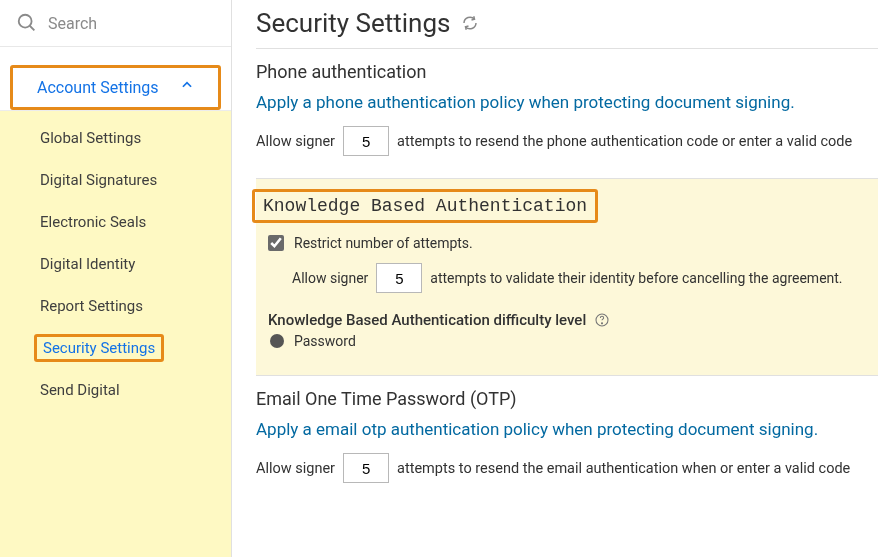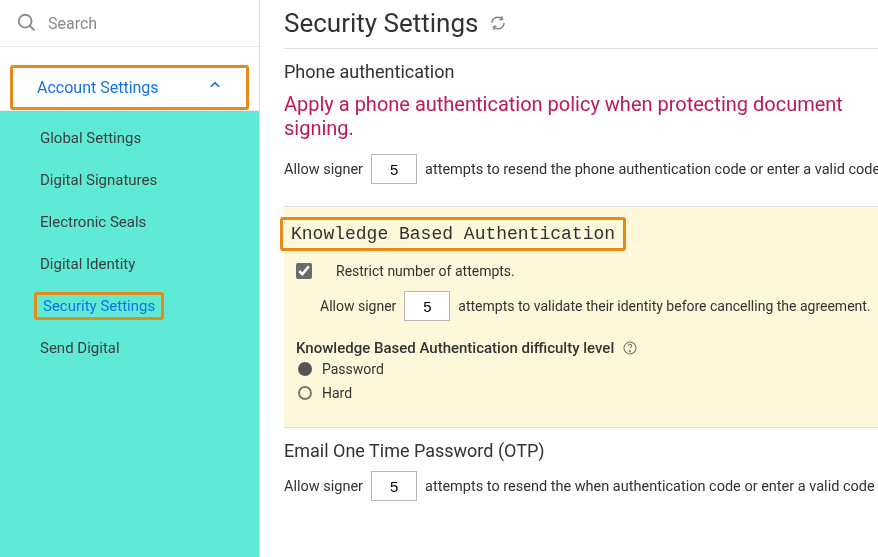--- a/index.html
+++ b/index.html
@@ -1,41 +1,41 @@
 <!DOCTYPE html>
 <html><head>
 <meta charset="utf-8">
 <style>
 * { box-sizing: border-box; margin: 0; padding: 0; }
 body { font-family: -apple-system, BlinkMacSystemFont, "Segoe UI", Roboto, Arial, sans-serif; font-size: 14px; color: #323232; background: #fff; width: 878px; height: 557px; overflow: hidden; position: relative; }
 .app { display: flex; width: 100%; height: 100%; box-shadow: 0 4px 12px rgba(0,0,0,0.4); }
-.sidebar { width: 260px; background: #fff; border-right: 1px solid #e0e0e0; display: flex; flex-direction: column; }
+.sidebar { width: 232px; background: #fff; border-right: 1px solid #e0e0e0; display: flex; flex-direction: column; }
 .search-row { display: flex; align-items: center; padding: 12px 16px; gap: 10px; border-bottom: 1px solid #e8e8e8; }
 .search-row svg { width: 22px; height: 22px; fill: none; stroke: #8a8a8a; stroke-width: 2; }
 .search-row span { color: #8a8a8a; font-size: 16px; }
 .section-header { display: flex; align-items: flex-start; justify-content: space-between; padding: 10px 24px; margin: 18px 10px 0 10px; cursor: pointer; }
 .section-header .label { color: #1473e6; font-size: 16px; font-weight: 400; }
 .section-header .chev { color: #1473e6; }
 .highlight-box { border: 3px solid #e68a19; border-radius: 3px; }
-.menu { list-style: none; padding: 6px 0 0 0; background: #5eead4; border-top: 1px solid #ececec; flex: 1; }
+.menu { list-style: none; padding: 6px 0 0 0; background: #fef9c3; border-top: 1px solid #ececec; flex: 1; }
 .menu li { padding: 12px 16px 12px 40px; font-size: 15px; color: #3f3f3f; cursor: pointer; }
 .menu li.active { color: #1473e6; }
 .menu li.active .inner-highlight { border: 3px solid #e68a19; border-radius: 3px; padding: 2px 6px; margin-left: -6px; }
 .main { flex: 1; padding: 8px 0 0 24px; overflow: hidden; }
 .page-title { font-size: 26px; font-weight: 400; color: #323232; display: flex; align-items: center; gap: 10px; padding-bottom: 10px; }
 .page-title svg { width: 18px; height: 18px; stroke: #888; fill: none; stroke-width: 2; }
 .section { border-top: 1px solid #e0e0e0; padding: 12px 16px 22px 0; }
 .section-h { font-size: 18px; font-weight: 400; color: #323232; margin-bottom: 10px; }
-.section-desc { font-size: 20px; color: #be185d; margin-bottom: 14px; }
+.section-desc { font-size: 17px; color: #0369a1; margin-bottom: 14px; }
 .row { display: flex; align-items: center; gap: 8px; font-size: 14.5px; color: #323232; flex-wrap: nowrap; white-space: nowrap; }
 .num-input { width: 46px; height: 30px; border: 1px solid #b8b8b8; text-align: center; font-size: 15px; }
 .kba { background: #fdf8d9; border-top: 1px solid #e0e0e0; padding: 10px 0 18px 0; }
 .kba .section-h-wrap { display: inline-block; border: 3px solid #e68a19; border-radius: 3px; padding: 4px 8px; margin-left: -4px; margin-bottom: 12px; font-family: Liberation Mono, monospace; }
 .kba-inner { padding-left: 12px; }
-.check-row { display: flex; align-items: flex-end; gap: 24px; margin-bottom: 12px; }
+.check-row { display: flex; align-items: flex-end; gap: 10px; margin-bottom: 12px; }
 .check-row input[type=checkbox] { width: 16px; height: 16px; accent-color: #6a6a6a; }
 .indent-row { margin-left: 24px; margin-bottom: 18px; display: flex; align-items: center; gap: 8px; white-space: nowrap; }
 .sub-h { font-size: 15px; font-weight: 500; color: #323232; display: flex; align-items: center; gap: 8px; margin-bottom: 4px; }
 .sub-h svg { width: 16px; height: 16px; stroke: #777; fill: none; stroke-width: 1.6; }
 .radio-row { display: flex; align-items: center; gap: 10px; margin-bottom: 8px; margin-left: 2px; }
 .radio-filled { width: 14px; height: 14px; border-radius: 50%; background: #555; display: inline-block; }
 .radio-empty { width: 14px; height: 14px; border-radius: 50%; border: 2px solid #777; display: inline-block; }
 </style>
 </head>
 <body>
@@ -55,20 +55,21 @@
         <svg width="14" height="14" viewBox="0 0 24 24" fill="none" stroke="#1473e6" stroke-width="3">
             <polyline points="5 15 12 8 19 15"></polyline>
           </svg>
       </span>
     </div>
     <ul class="menu">
       <li><span>Global Settings</span></li>
       <li><span>Digital Signatures</span></li>
       <li><span>Electronic Seals</span></li>
       <li><span>Digital Identity</span></li>
+      <li><span>Report Settings</span></li>
       <li class="active"><span class="inner-highlight">Security Settings</span></li>
       <li><span>Send Digital</span></li>
     </ul>
   </aside>
 
   <main class="main">
     <h1 class="page-title">
       <span>Security Settings</span>
       <svg viewBox="0 0 24 24">
           <path d="M4 12a8 8 0 0 1 14-5M20 12a8 8 0 0 1-14 5"></path>
@@ -106,29 +107,26 @@
           <svg viewBox="0 0 24 24">
               <circle cx="12" cy="12" r="9"></circle>
               <path d="M9.5 9a2.5 2.5 0 0 1 5 0c0 1.5-2.5 2-2.5 3.5"></path>
               <circle cx="12" cy="17" r="0.8" fill="#777"></circle>
             </svg>
         </div>
         <div class="radio-row">
           <span class="radio-filled"></span>
           <span>Password</span>
         </div>
-        <div class="radio-row">
-          <span class="radio-empty"></span>
-          <span>Hard</span>
-        </div>
       </div>
     </div>
 
     <div class="section">
       <div class="section-h">Email One Time Password (OTP)</div>
+      <div class="section-desc">Apply a email otp authentication policy when protecting document signing.</div>
       <div class="row">
         <span>Allow signer</span>
         <input class="num-input" value="5" style="">
-        <span>attempts to resend the when authentication code or enter a valid code</span>
+        <span>attempts to resend the email authentication when or enter a valid code</span>
       </div>
     </div>
   </main>
 </div>
 
 </body></html>

